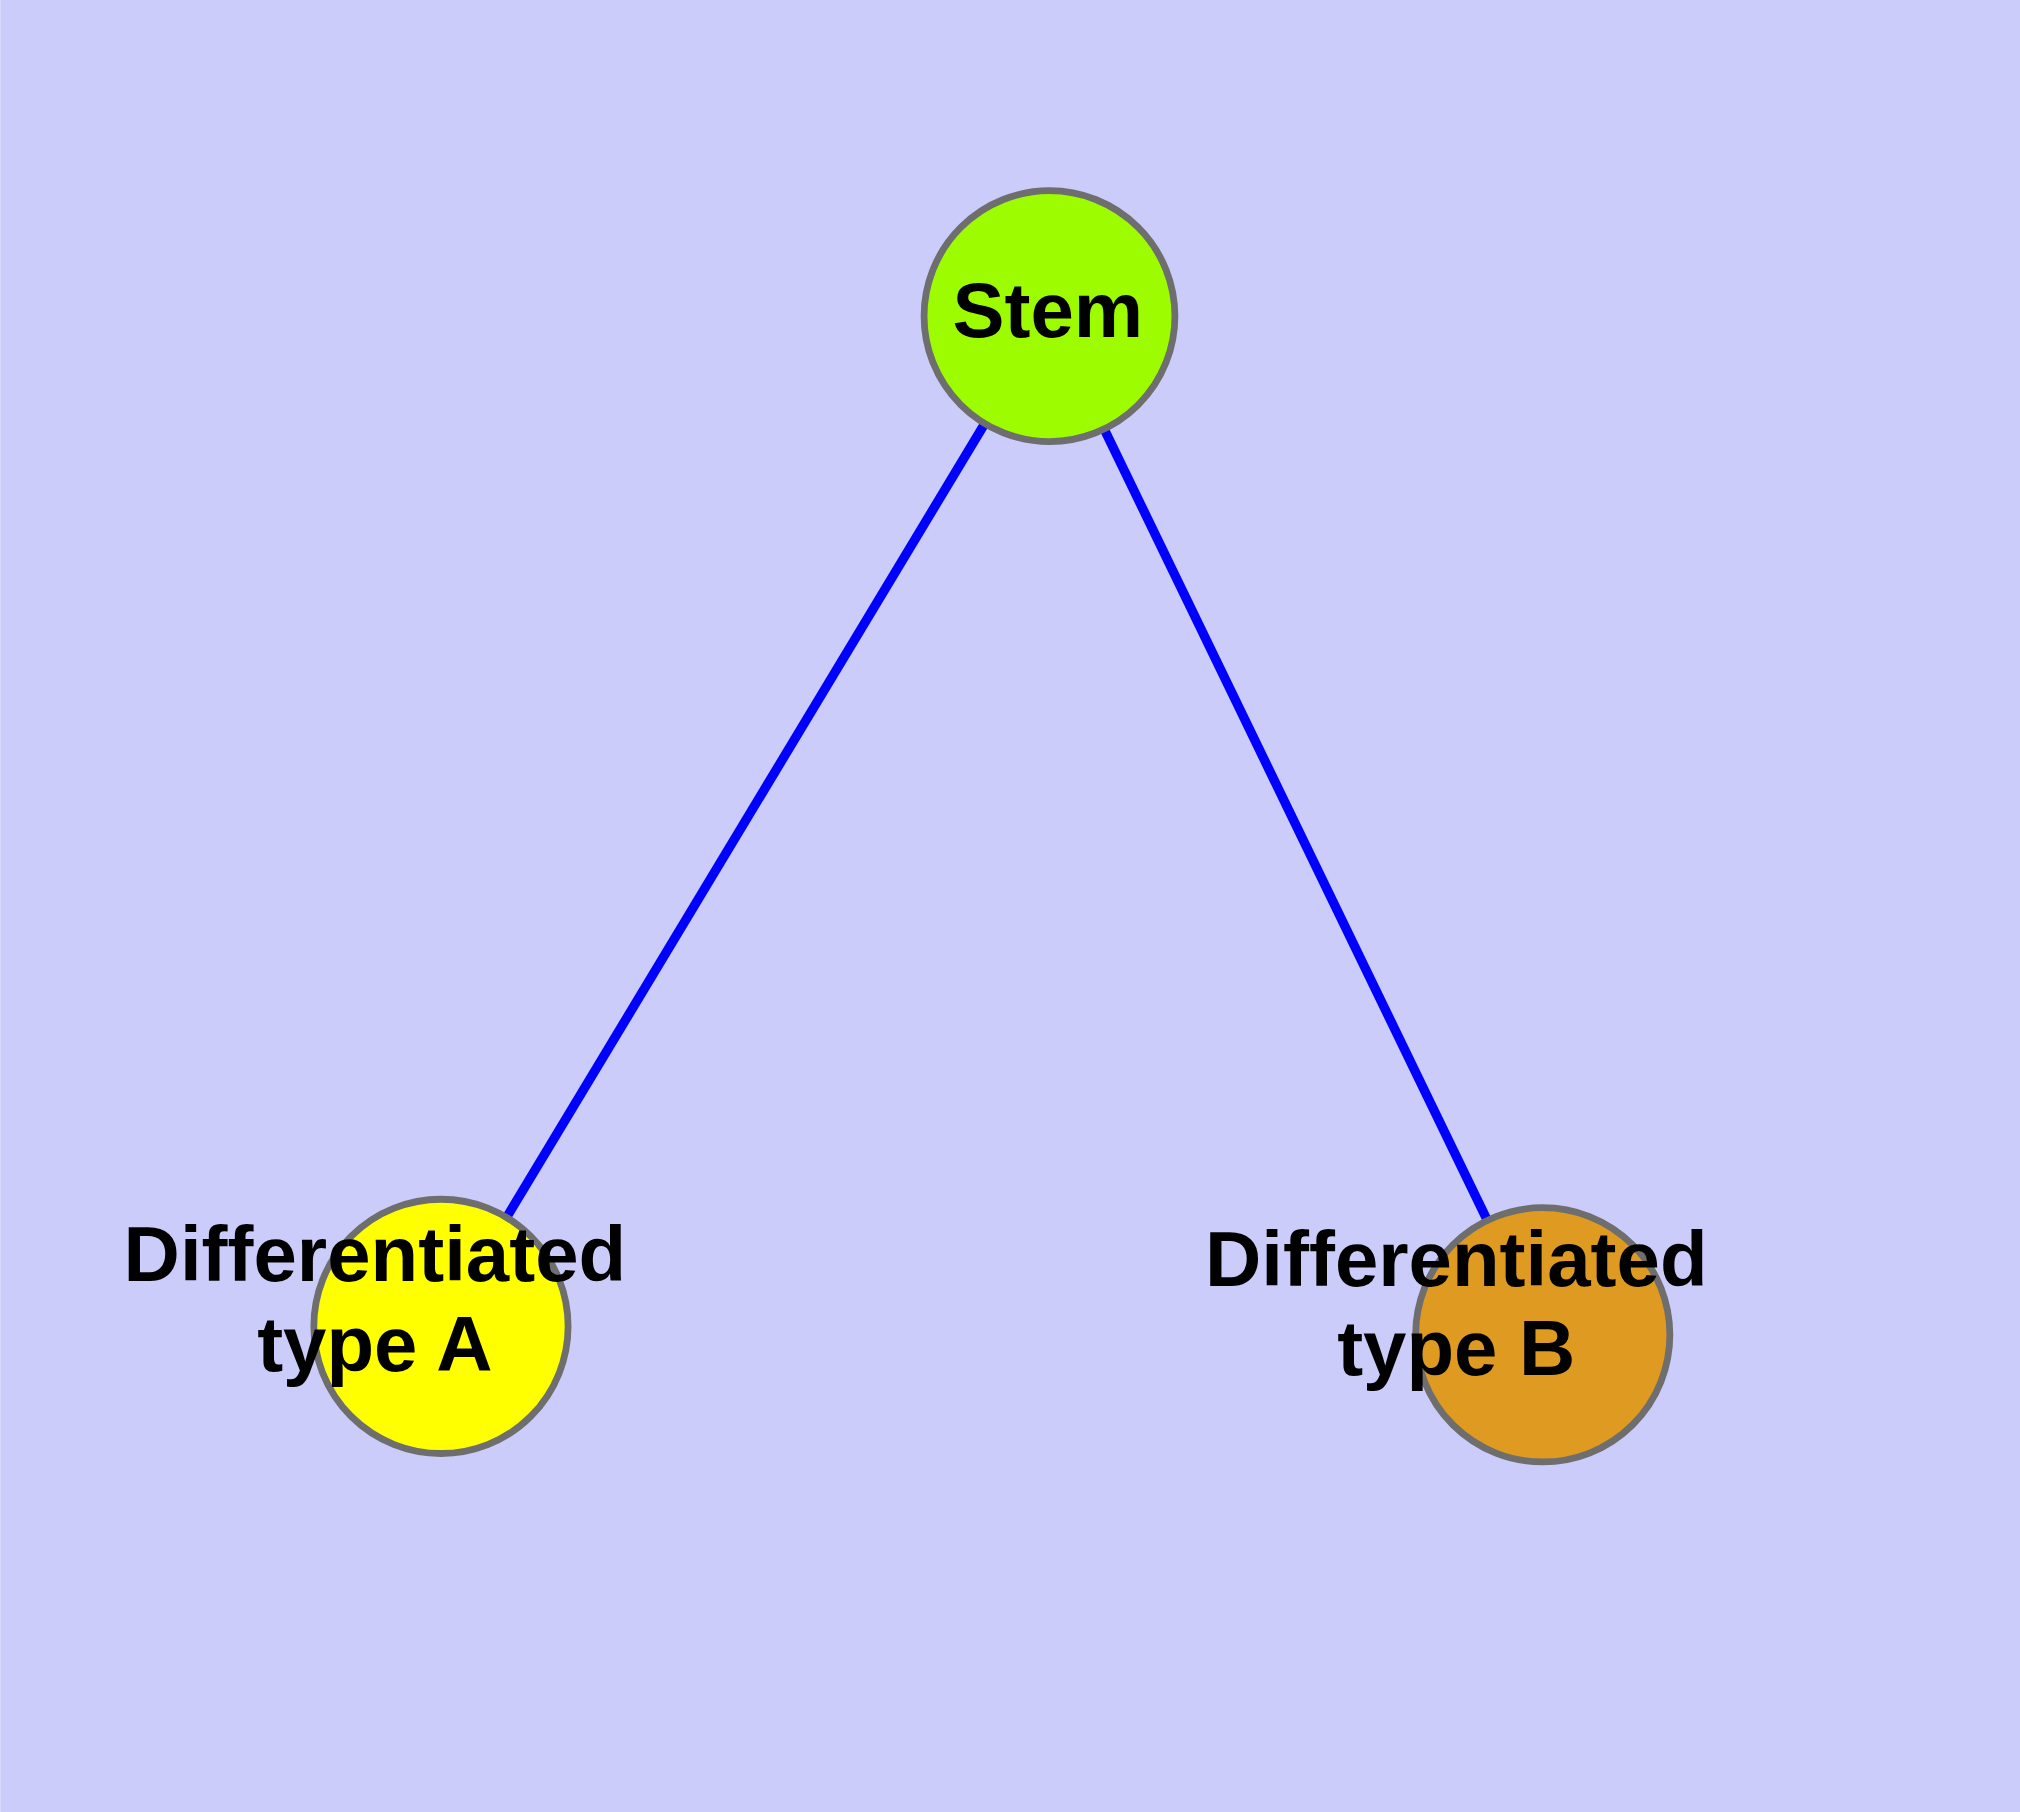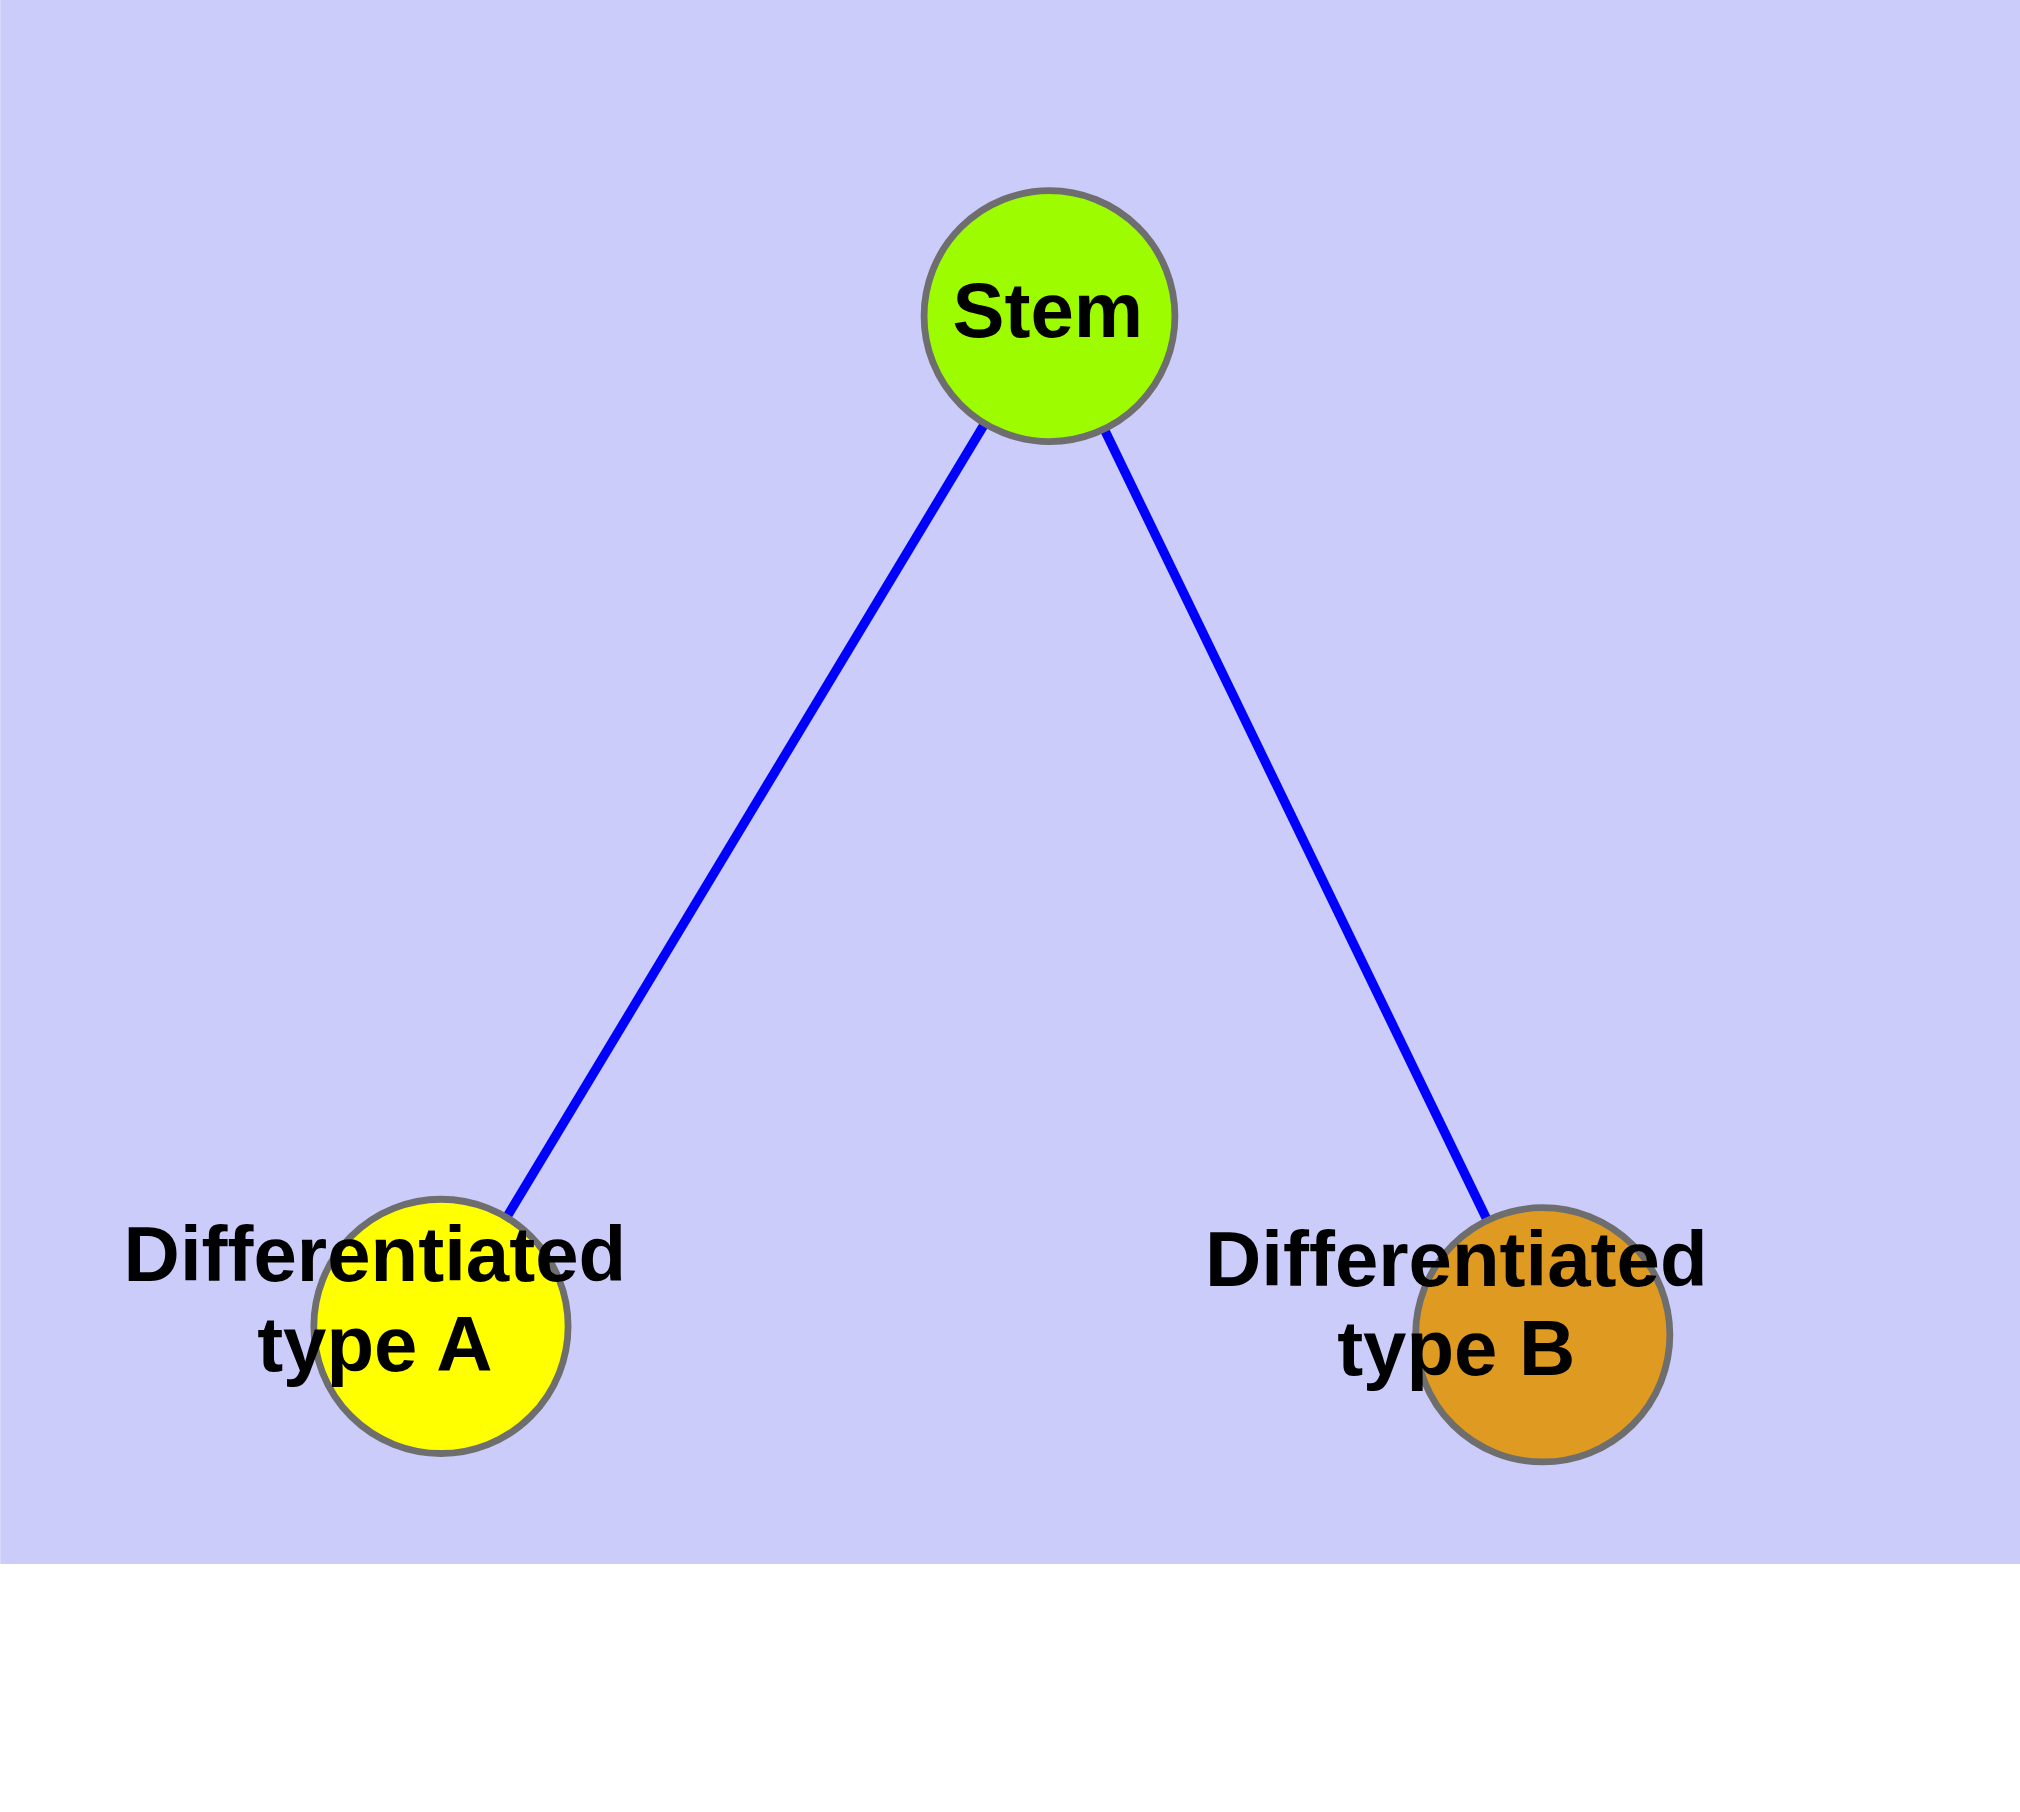--- a/index.html
+++ b/index.html
@@ -28,21 +28,21 @@
     font-weight: bold;
     fill: #000000;
     text-anchor: middle;
     dominant-baseline: middle;
     white-space: pre;
   }
 </style>
 </head>
 <body>
 
-<div id="canvas-root" style="width: 2021px; height: 1564px;">
+<div id="canvas-root" style="width: 2021px; height: 1812px;">
   <svg id="graph-svg" viewBox="0 0 2384 2138" style="width: 2021px; height: 1812px;">
 
     <rect id="bg-rect" x="0" y="0" width="2384" height="2138" fill="#ccccfa"></rect>
 
     <g id="edges-group">
       <line id="edge-0" x1="1238" y1="373" x2="520" y2="1565" stroke="#0000ff" stroke-width="11" stroke-linecap="butt"></line>
       <line id="edge-1" x1="1238" y1="373" x2="1820" y2="1575" stroke="#0000ff" stroke-width="11" stroke-linecap="butt"></line>
     </g>
 
     <g id="nodes-group">

